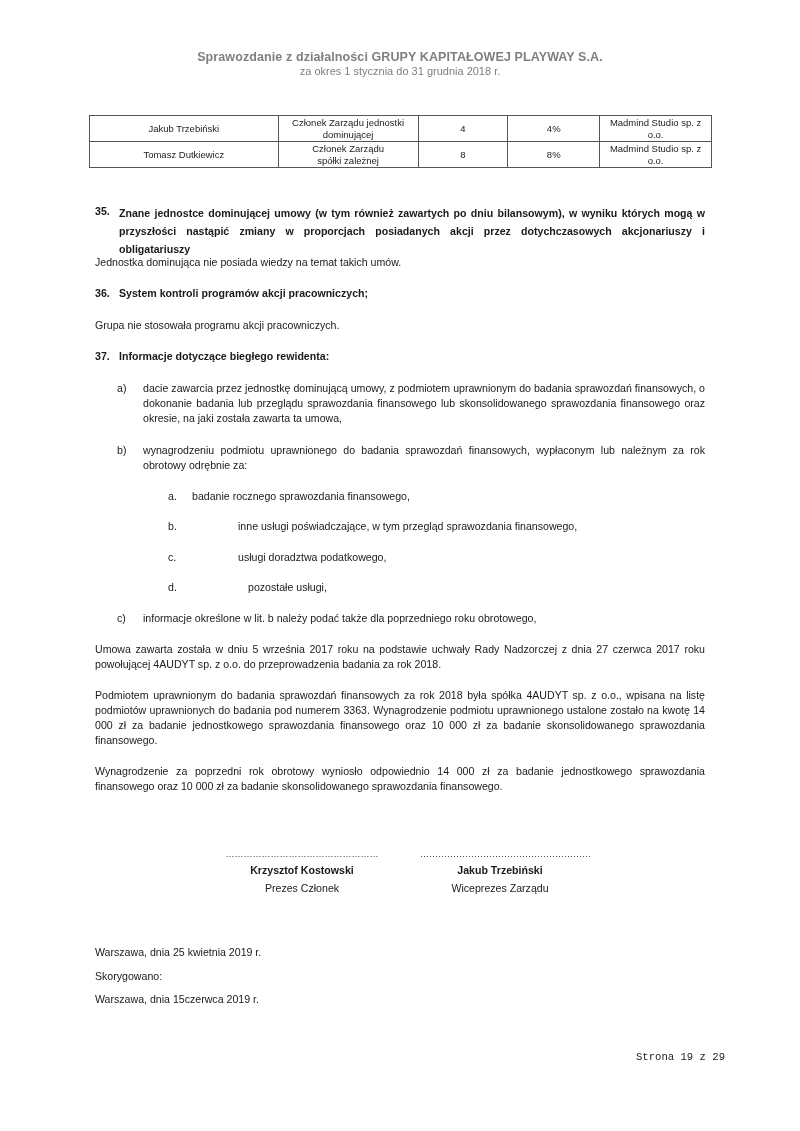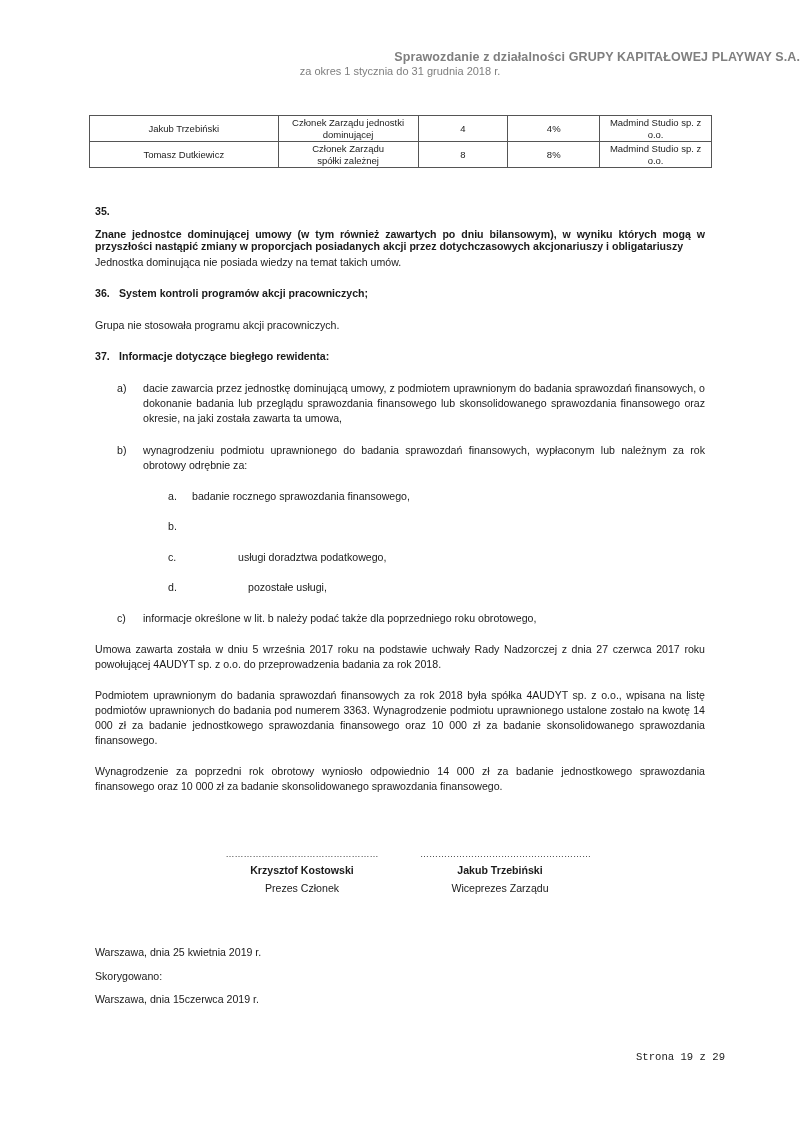--- a/index.html
+++ b/index.html
@@ -1,21 +1,21 @@
 <!DOCTYPE html>
 <html><head>
   <meta charset="utf-8">
   <style>
     html, body { margin: 0; padding: 0; background: #ffffff; }
     body {
       width: 800px; height: 1131px; position: relative; overflow: hidden;
       font-family: "Liberation Sans", sans-serif; color: #1a1a1a;
     }
     .page-header { position: absolute; top: 50px; left: 0; width: 800px; text-align: center; color: #7f7f7f; }
-    .page-header .title { font-size: 12.5px; font-weight: bold; letter-spacing: 0.1px; text-align: right; }
+    .page-header .title { font-size: 12.5px; font-weight: bold; letter-spacing: 0.1px; }
     .page-header .subtitle { font-size: 11px; margin-top: 1px; }
 
     table.shares {
       position: absolute; top: 115px; left: 89px; width: 623px;
       border-collapse: collapse; font-size: 9.5px; color: #222;
     }
     table.shares td {
       border: 1px solid #555; text-align: center; vertical-align: middle;
       height: 25px; padding: 0 4px; line-height: 12px;
     }
@@ -70,23 +70,23 @@
   <tr>
     <td>Tomasz Dutkiewicz</td>
     <td style="padding:0 33px">Członek Zarządu spółki zależnej</td>
     <td>8</td>
     <td>8%</td>
     <td>Madmind Studio sp. z o.o.</td>
   </tr>
 </tbody>
   </table>
 
-<div class="body-text heading heading-block" style="top:204px;flex-direction:column;">
+<div class="body-text heading heading-block" style="top:204px;">
   <span class="num">35.</span>
-  <span class="txt" style="line-height:12px;">Znane jednostce dominującej umowy (w tym również zawartych po dniu bilansowym), w wyniku których mogą w przyszłości nastąpić zmiany w proporcjach posiadanych akcji przez dotychczasowych akcjonariuszy i obligatariuszy</span>
+  <span class="txt" style="line-height:18px;">Znane jednostce dominującej umowy (w tym również zawartych po dniu bilansowym), w wyniku których mogą w przyszłości nastąpić zmiany w proporcjach posiadanych akcji przez dotychczasowych akcjonariuszy i obligatariuszy</span>
 </div>
 <div class="body-text" style="top:255px;">Jednostka dominująca nie posiada wiedzy na temat takich umów.</div>
 
 <div class="body-text heading" style="top:286px;">
   <span class="num">36.</span><span>System kontroli programów akcji pracowniczych;</span>
 </div>
 <div class="body-text" style="top:318px;">Grupa nie stosowała programu akcji pracowniczych.</div>
 
 <div class="body-text heading" style="top:349px;">
   <span class="num">37.</span><span>Informacje dotyczące biegłego rewidenta:</span>
@@ -100,20 +100,21 @@
   <span class="marker">b)</span>
   <span class="txt">wynagrodzeniu podmiotu uprawnionego do badania sprawozdań finansowych, wypłaconym lub należnym za rok obrotowy odrębnie za:</span>
 </div>
 
 <div class="sub-item" style="top:489px; left:168px;">
   <span class="marker">a.</span>
   <span style="margin-left:24px;">badanie rocznego sprawozdania finansowego,</span>
 </div>
 <div class="sub-item" style="top:519px; left:168px;">
   <span class="marker">b.</span>
+  <span style="margin-left:70px;">inne usługi poświadczające, w tym przegląd sprawozdania finansowego,</span>
 </div>
 <div class="sub-item" style="top:550px; left:168px;">
   <span class="marker">c.</span>
   <span style="margin-left:70px;">usługi doradztwa podatkowego,</span>
 </div>
 <div class="sub-item" style="top:580px; left:168px;">
   <span class="marker">d.</span>
   <span style="margin-left:70px;padding-left:10px;">pozostałe usługi,</span>
 </div>
 

